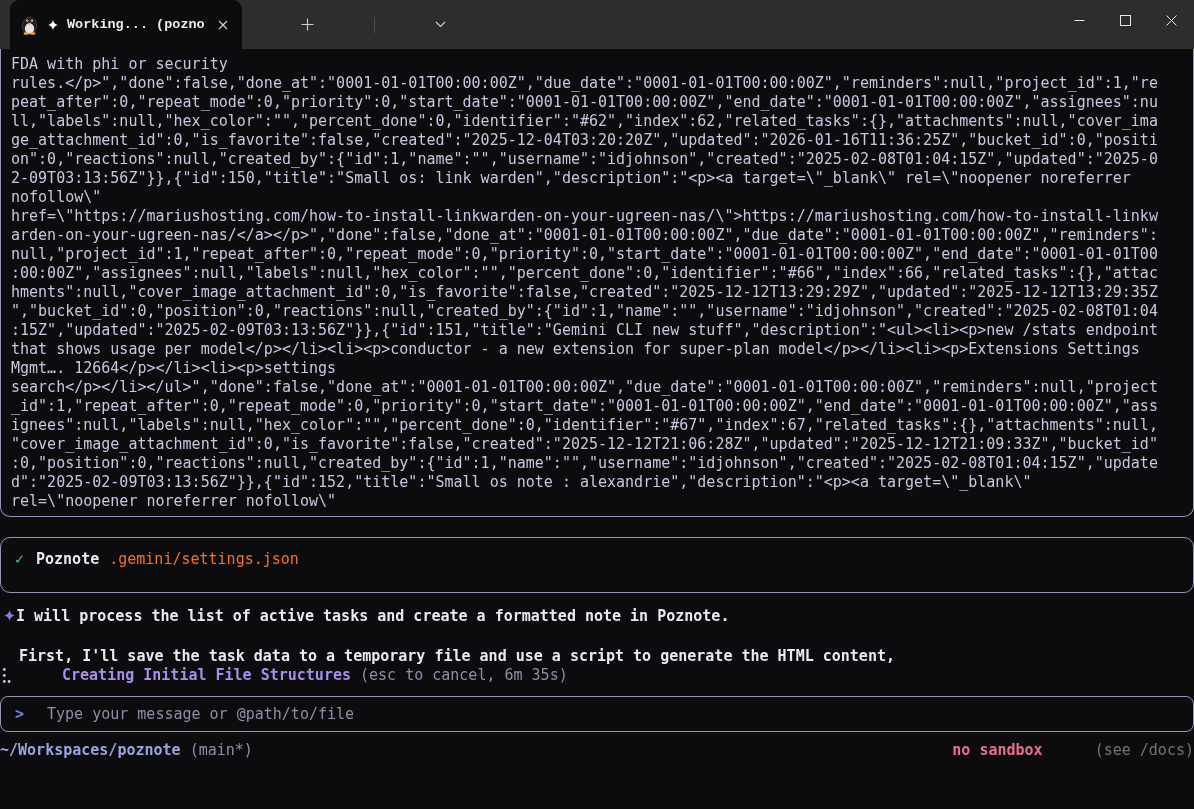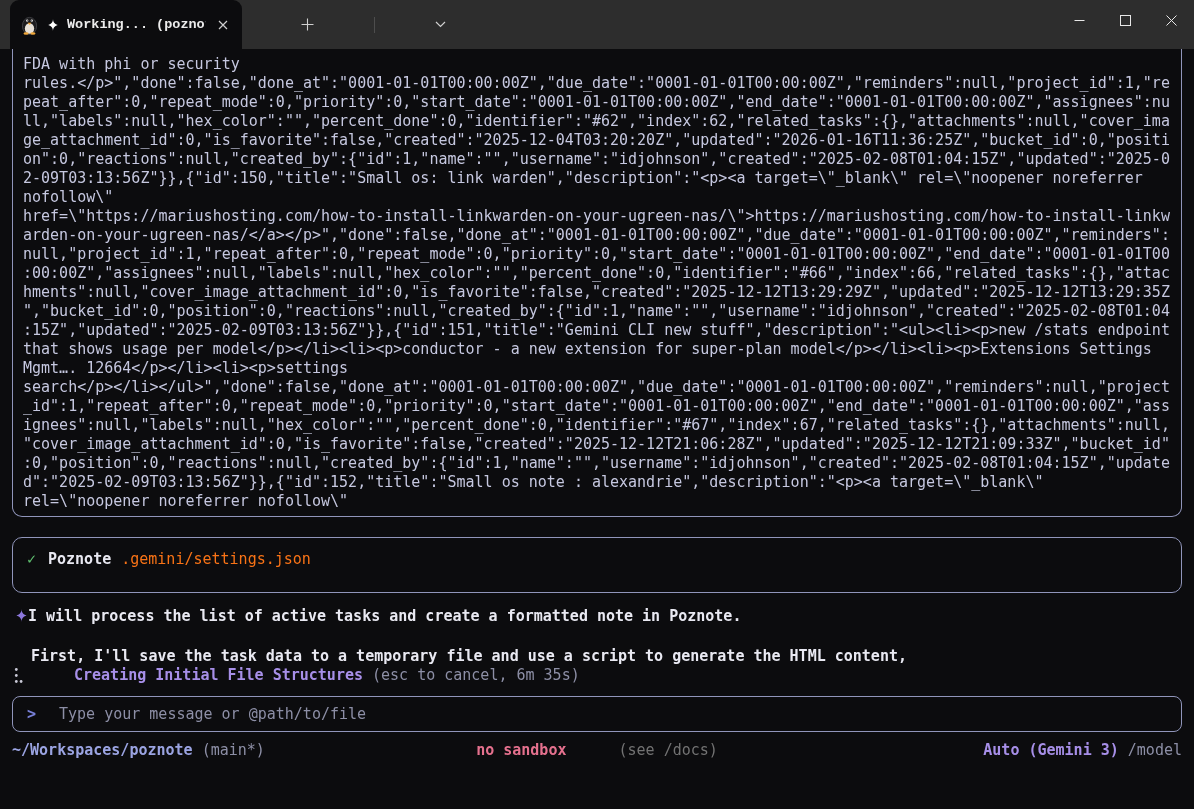--- a/index.html
+++ b/index.html
@@ -16,21 +16,21 @@
   .tab-title { flex:1; white-space:nowrap; overflow:hidden; }
   .tab-close { width:18px; height:18px; display:flex; align-items:center; justify-content:center;
                border-radius:3px; cursor:pointer; }
   .tbtn { width:34px; display:flex; align-items:center; justify-content:center; cursor:pointer; }
   .tsep { width:1px; height:16px; background:#4d4d4d; align-self:center; margin-left:2px; }
   .caption-group { margin-left:auto; display:flex; }
   .caption-btn { width:46px; height:40px; display:flex; align-items:center; justify-content:center;
                  cursor:pointer; }
 
   
-  .term { padding:0 12px; color:#c6c8e0; font-size:15px; line-height:19px; }
+  .term { padding:0 0; color:#c6c8e0; font-size:15px; line-height:19px; }
 
   .output-box { border:1.5px solid #9095ba; border-top:none; border-radius:0 0 10px 10px;
                 padding:6px 2px 5px 10px; overflow:hidden; }
   .tline { white-space:pre; height:19px; }
 
   .tool-box { margin-top:20px; border:1.5px solid #9095ba; border-radius:10px;
               padding:12px 10px 23px 14px; display:flex; align-items:flex-start; }
   .check { color:#5fbf6f; width:21px; }
   .tool-name { font-weight:bold; color:#e9e9f2; }
   .tool-arg { color:#f97316; margin-left:10px; }
@@ -195,20 +195,16 @@
 
     <div class="footer">
       <div class="f-left">
         <span class="path">~/Workspaces/poznote</span>
         <span class="branch">(main*)</span>
       </div>
       <div class="f-center">
         <span class="sandbox">no sandbox</span>
         <span class="hintgray">(see /docs)</span>
       </div>
-      <div class="f-right">
-        <span class="model">Auto (Gemini 3)</span>
-        <span class="modelcmd">/model</span>
-      </div>
     </div>
 
   </div>
 </div>
 
 </body></html>

